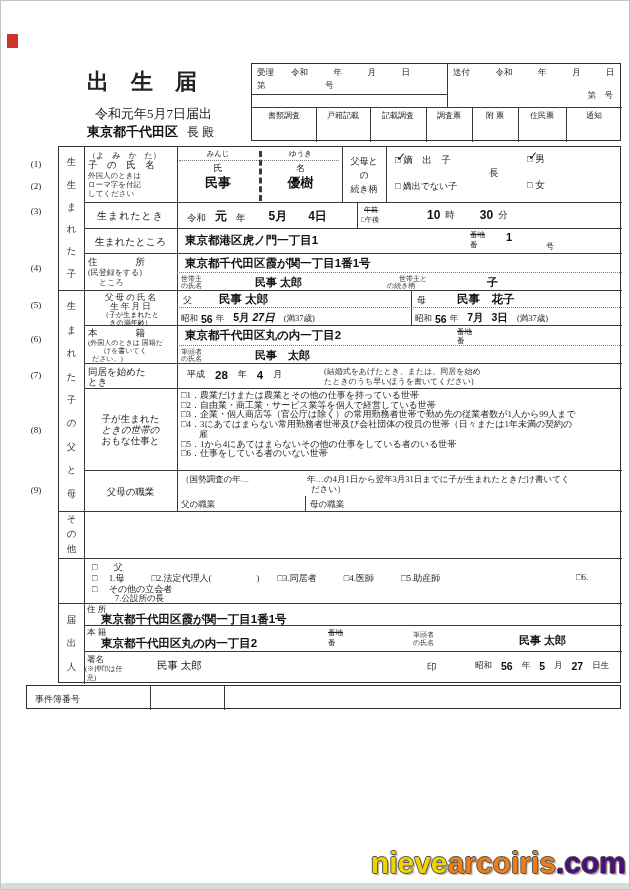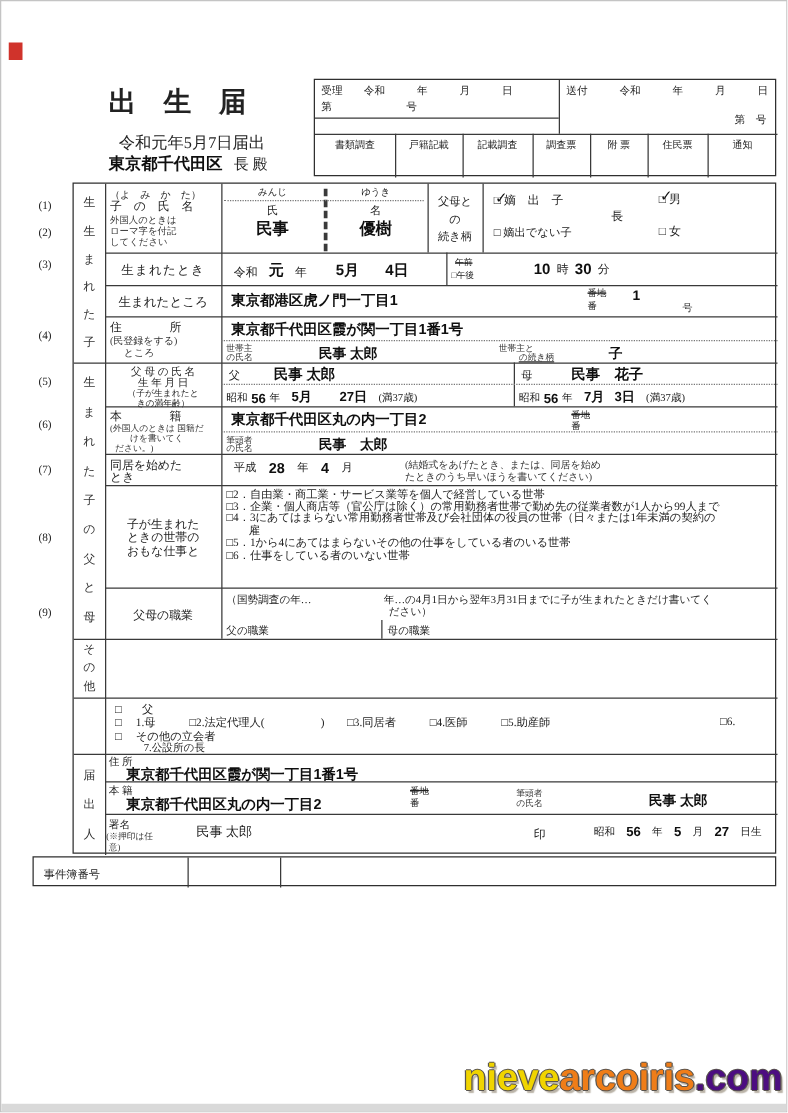--- a/index.html
+++ b/index.html
@@ -174,21 +174,21 @@
         <span class="b fs12" style="margin-left:14px;">5月</span>
         <span class="b fs12" style="margin-left:12px;">4日</span>
       </div>
       <div class="abs fs7 strike" style="left:305px;top:3px;">午前</div>
       <div class="abs fs7" style="left:302px;top:13px;">
         <span>□</span><span>午後</span>
       </div>
       <div class="abs flexline" style="left:368px;top:6px;gap:5px;">
         <span class="b fs12">10</span>
         <span class="fs95">時</span>
-        <span class="b fs12" style="margin-left:0;">30</span>
+        <span class="b fs12" style="margin-left:20px;">30</span>
         <span class="fs95">分</span>
       </div>
     </div>
 
     <div class="row" style="top:81px;height:25px;">
       <div class="abs fs10 ctr" style="left:25px;top:7px;width:93px;">生まれたところ</div>
       <div class="abs b fs115" style="left:126px;top:5px;">東京都港区虎ノ門一丁目1</div>
       <div class="abs fs75 strike" style="left:411px;top:2px;">番地</div>
       <div class="abs fs75" style="left:411px;top:12px;">番</div>
       <div class="abs b fs11" style="left:447px;top:3px;">1</div>
@@ -198,40 +198,40 @@
     <div class="row" style="top:106px;height:37px;">
       <div class="abs fs95" style="left:29px;top:3px;">住　　　　所</div>
       <div class="abs fs8 note" style="left:29px;top:14px;">(民登録をする)</div>
       <div class="abs fs8 note" style="left:40px;top:24px;">ところ</div>
       <div class="abs b fs115" style="left:126px;top:3px;">東京都千代田区霞が関一丁目1番1号</div>
       <div class="dot" style="left:118px;top:19px;width:445px;"></div>
       <div class="abs fs7 note" style="left:122px;top:21px;">世帯主</div>
       <div class="abs fs7 note" style="left:122px;top:28px;">の氏名</div>
       <div class="abs b fs11" style="left:196px;top:22px;">民事 太郎</div>
       <div class="abs fs7 note" style="left:340px;top:21px;">世帯主と</div>
-      <div class="abs fs7 note" style="left:356px;top:28px;text-decoration:underline;">の続き柄</div>
+      <div class="abs fs7 note" style="left:328px;top:28px;">の続き柄</div>
       <div class="abs b fs11" style="left:428px;top:22px;">子</div>
     </div>
 
     <div class="row" style="top:143px;height:35px;">
       <div class="abs fs85 ctr" style="left:25px;top:2px;width:93px;">父 母 の 氏 名</div>
       <div class="abs fs85 ctr" style="left:25px;top:11px;width:93px;">生 年 月 日</div>
       <div class="abs fs7 ctr" style="left:25px;top:20px;width:93px;">（子が生まれたと</div>
       <div class="abs fs7 ctr" style="left:25px;top:28px;width:93px;">きの満年齢）</div>
       <div class="abs fs9" style="left:124px;top:4px;">父</div>
       <div class="abs b fs115" style="left:160px;top:2px;">民事 太郎</div>
       <div class="abs fs9" style="left:358px;top:4px;">母</div>
       <div class="abs b fs115" style="left:398px;top:2px;">民事　花子</div>
       <div class="dot" style="left:118px;top:17px;width:445px;"></div>
       <div class="abs flexline fs85" style="left:122px;top:21px;gap:3px;">
         <span>昭和</span>
         <span class="b fs105">56</span>
         <span>年</span>
         <span class="b fs105" style="margin-left:6px;">5月</span>
-        <span class="b fs105" style="margin-left:19px;">27日</span>
+        <span class="b fs105" style="margin-left:0;font-style:italic;">27日</span>
         <span style="margin-left:6px;">(満37歳)</span>
       </div>
       <div class="abs flexline fs85" style="left:356px;top:21px;gap:3px;">
         <span>昭和</span>
         <span class="b fs105">56</span>
         <span>年</span>
         <span class="b fs105" style="margin-left:6px;">7月</span>
         <span class="b fs105" style="margin-left:5px;">3日</span>
         <span style="margin-left:6px;">(満37歳)</span>
       </div>
@@ -260,23 +260,24 @@
         <span class="fs9">年</span>
         <span class="b fs115">4</span>
         <span class="fs9">月</span>
       </div>
       <div class="abs fs8 note" style="left:265px;top:3px;">(結婚式をあげたとき、または、同居を始め</div>
       <div class="abs fs8 note" style="left:265px;top:13px;">たときのうち早いほうを書いてください)</div>
     </div>
 
     <div class="row" style="top:241px;height:82px;">
       <div class="abs fs95 ctr" style="left:25px;top:25px;width:93px;">子が生まれた</div>
-      <div class="abs fs95 ctr" style="left:25px;top:36px;width:93px;">ときの世帯の</div>
+      <div class="abs fs95 ctr" style="left:25px;top:36px;width:93px;font-style:italic;">ときの世帯の</div>
       <div class="abs fs95 ctr" style="left:25px;top:47px;width:93px;">おもな仕事と</div>
       <div class="abs fs9" style="left:122px;top:3px;line-height:9.7px;width:438px;">
+        <div>□1．農業だけまたは農業とその他の仕事を持っている世帯</div>
         <div>□2．自由業・商工業・サービス業等を個人で経営している世帯</div>
         <div>□3．企業・個人商店等（官公庁は除く）の常用勤務者世帯で勤め先の従業者数が1人から99人まで</div>
         <div>□4．3にあてはまらない常用勤務者世帯及び会社団体の役員の世帯（日々または1年未満の契約の</div>
         <div>　　雇</div>
         <div>□5．1から4にあてはまらないその他の仕事をしている者のいる世帯</div>
         <div>□6．仕事をしている者のいない世帯</div>
       </div>
     </div>
 
     <div class="row" style="top:323px;height:41px;">

